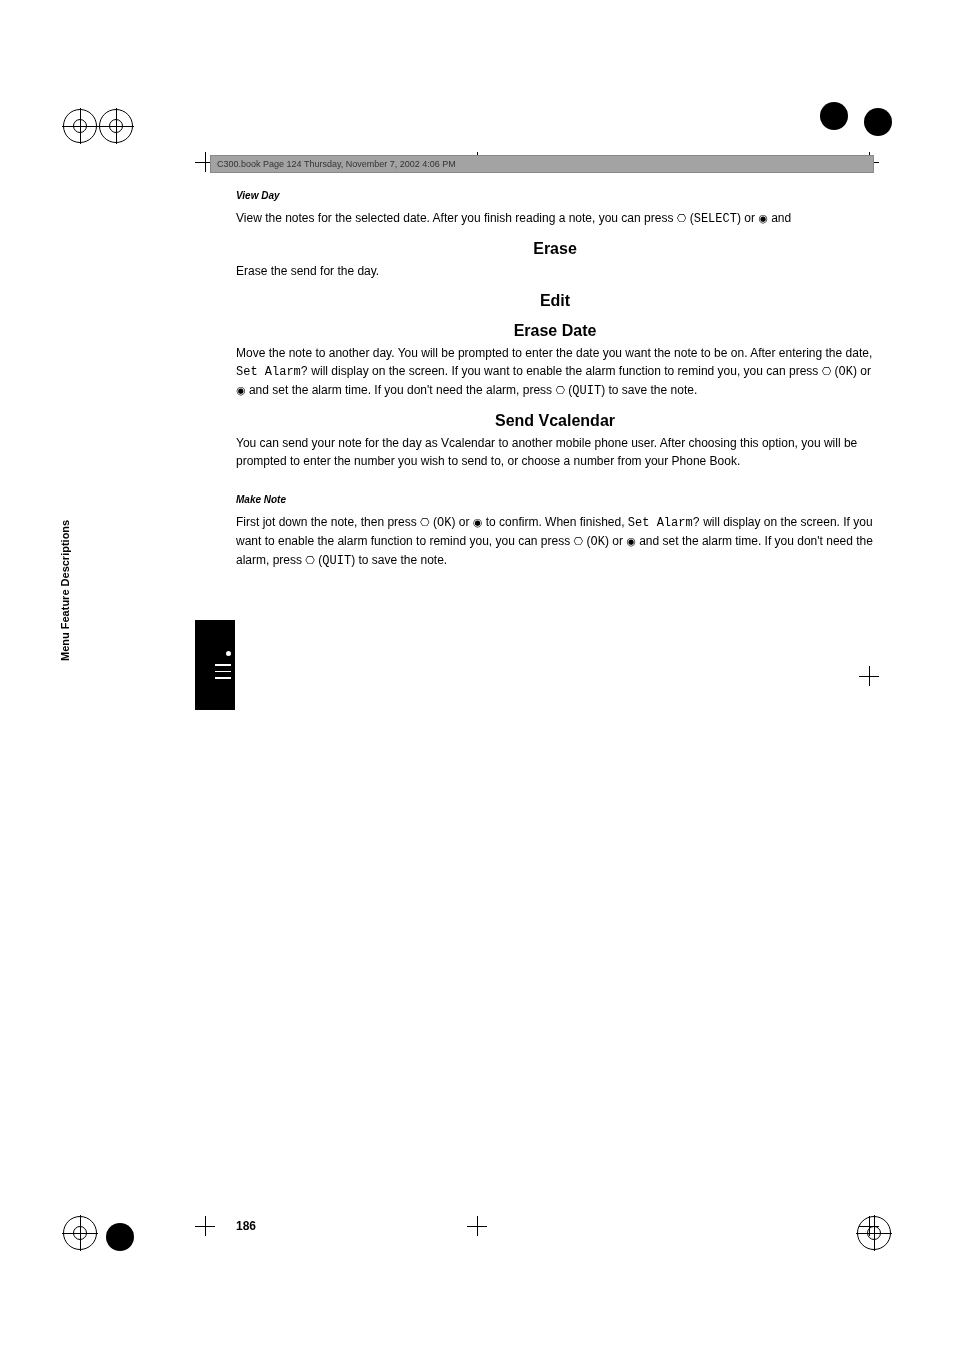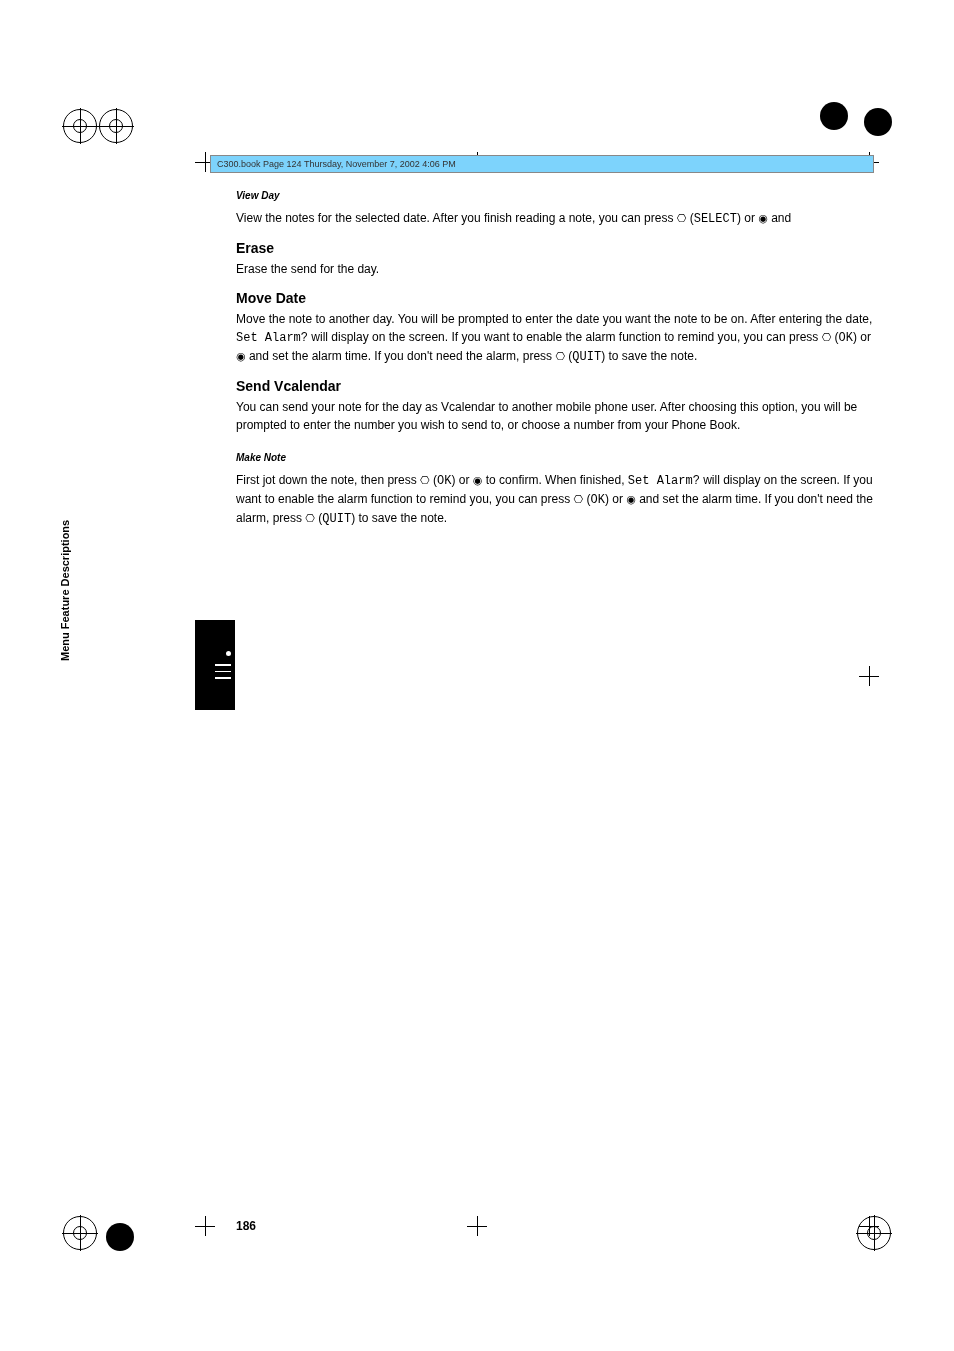--- a/index.html
+++ b/index.html
@@ -79,21 +79,21 @@
 
     .sc-tl { top: 102px; left: 820px; width: 28px; height: 28px; }
 
     
     .header-bar {
       position: absolute;
       top: 155px;
       left: 210px;
       right: 80px;
       height: 18px;
-      background: #7dd3fc;
+      background: #a3a3a3;
       border: 1px solid #888;
       display: flex;
       align-items: center;
       padding: 0 6px;
       font-size: 9px;
       font-family: Arial, sans-serif;
       color: #333;
     }
 
     
@@ -162,24 +162,25 @@
     .section-title {
       font-family: Arial, Helvetica, sans-serif;
       font-size: 10px;
       font-weight: bold;
       font-style: italic;
       margin-bottom: 8px;
     }
 
     .section-subtitle {
       font-family: Arial, Helvetica, sans-serif;
-      font-size: 14px;
+      font-size: 16px;
       font-weight: bold;
       margin-top: 12px;
       margin-bottom: 4px;
+      text-align: center;
     }
 
     .body-text {
       font-family: Arial, Helvetica, sans-serif;
       font-size: 12px;
       line-height: 1.5;
       margin-bottom: 6px;
     }
 
     .mono {
@@ -372,35 +373,36 @@
       <div class="body-text">
         <span>View the notes for the selected date. After you finish reading a note, you can press</span>
         
         <span style="font-size:11px;">⎔</span>
         <span> (<span class="mono">SELECT</span>) or <span style="font-size:11px;">◉</span> and</span><br>
       </div>
 
       <div class="section-subtitle">Erase</div>
       <div class="body-text">Erase the send for the day.</div>
 
-
-      <div class="section-subtitle">Move Date</div>
+      <div class="section-subtitle">Edit</div>
+
+      <div class="section-subtitle">Erase Date</div>
       <div class="body-text">
         <span>Move the note to another day. You will be prompted to enter the date you want the note to be on. After entering the date,</span>
         <span class="mono">Set Alarm?</span>
         <span>will display on the screen. If you want to enable the alarm function to remind you, you can press</span>
         <span style="font-size:11px;">⎔</span>
         <span> (<span class="mono">OK</span>) or <span style="font-size:11px;">◉</span> and set the alarm time. If you don't need the alarm, press <span style="font-size:11px;">⎔</span> (<span class="mono">QUIT</span>) to save the note.</span>
       </div>
 
       <div class="section-subtitle">Send Vcalendar</div>
       <div class="body-text indented-block">You can send your note for the day as Vcalendar to another mobile phone user. After choosing this option, you will be prompted to enter the number you wish to send to, or choose a number from your Phone Book.</div>
     </div>
 
-    <div style="margin-top: 18px;">
+    <div style="margin-top: 24px;">
       <div class="section-title">Make Note</div>
 
       <div class="body-text">
         <span>First jot down the note, then press</span>
         <span style="font-size:11px;">⎔</span>
         <span> (<span class="mono">OK</span>) or <span style="font-size:11px;">◉</span> to confirm. When finished, <span class="mono">Set Alarm?</span> will display on the screen. If you want to enable the alarm function to remind you, you can press <span style="font-size:11px;">⎔</span> (<span class="mono">OK</span>) or <span style="font-size:11px;">◉</span> and set the alarm time. If you don't need the alarm, press <span style="font-size:11px;">⎔</span> (<span class="mono">QUIT</span>) to save the note.</span>
       </div>
     </div>
 
   </div>

